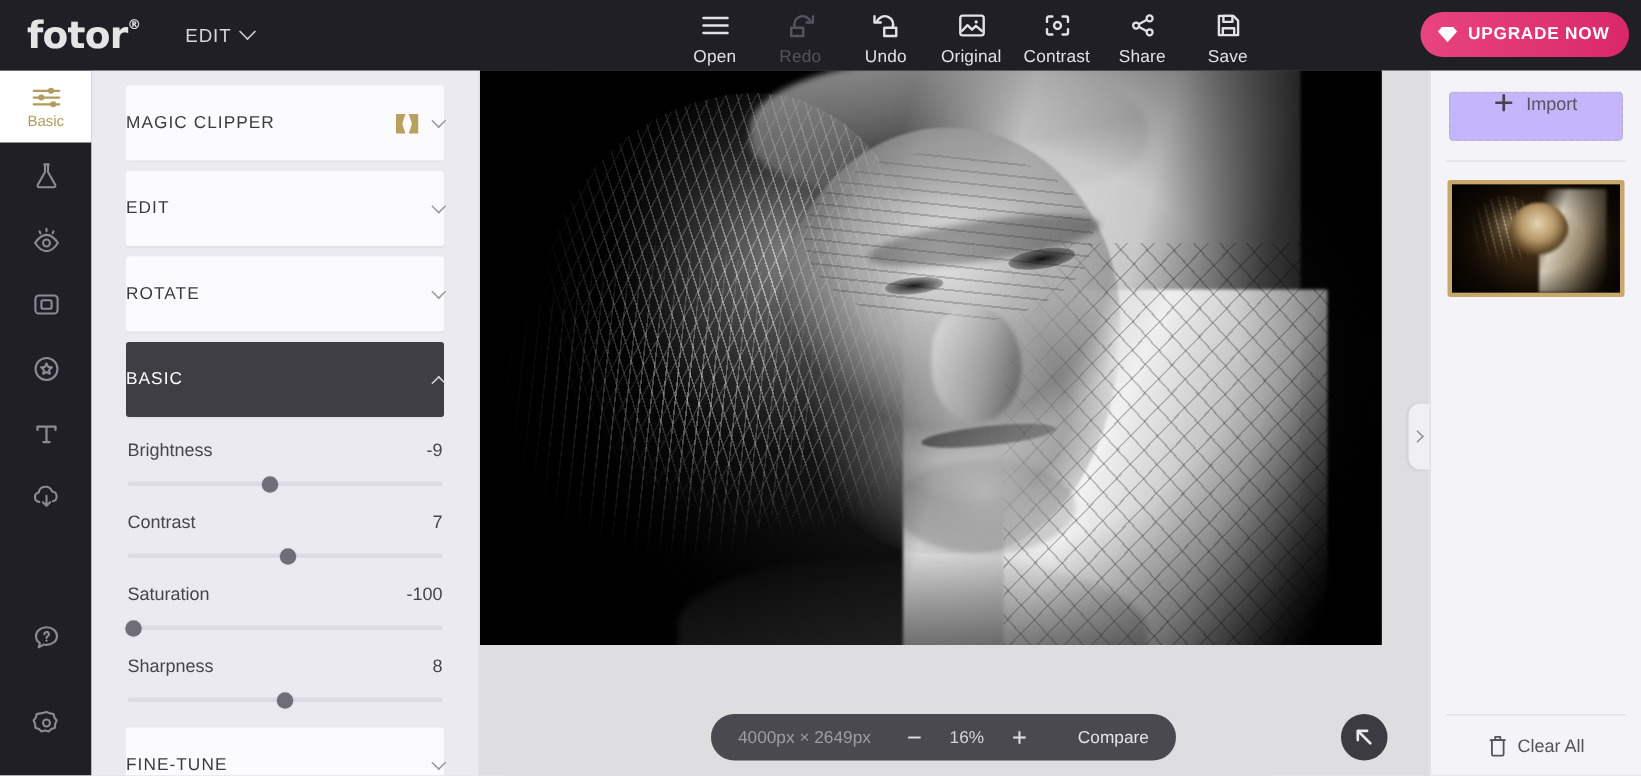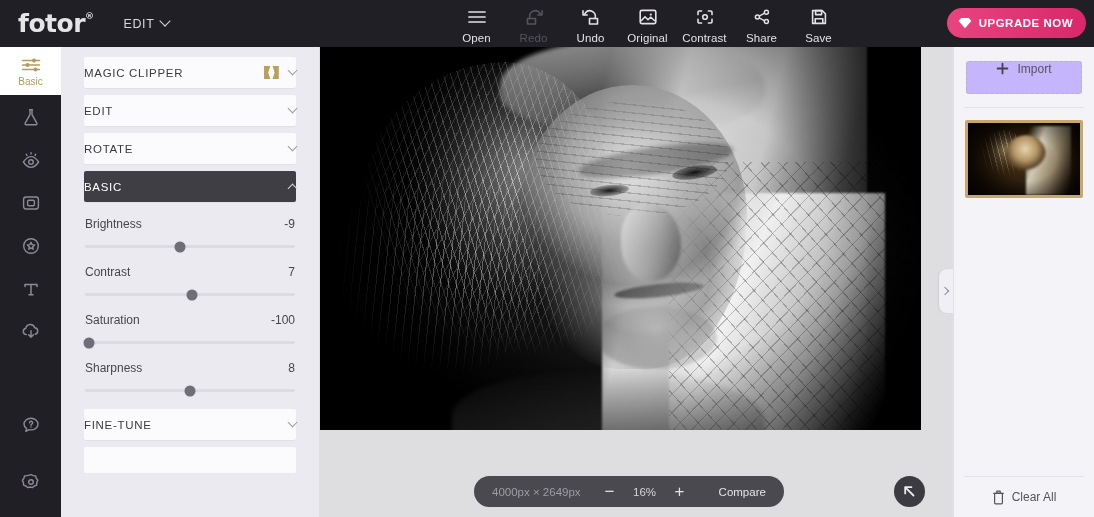--- a/index.html
+++ b/index.html
@@ -59,21 +59,21 @@
   .rail-item .rlbl { font-size:10px; }
   .rail-spacer { flex:1; }
   .rail-bottom { padding-bottom:14px; display:flex; flex-direction:column; gap:14px; }
 
   
   .panel {
     position:absolute; top:47px; left:61px; width:258px; height:470px;
     background:#eceaf1; overflow:hidden; padding:10px 23px 0 23px;
   }
   .acc {
-    background:#fbfbfd; height:31px; border-radius:2px; margin-bottom:7px;
+    background:#fbfbfd; height:50px; border-radius:2px; margin-bottom:7px;
     display:flex; align-items:center; padding:0 0; cursor:pointer;
     box-shadow:0 1px 1px rgba(0,0,0,.04);
   }
   .acc .atitle { font-size:11.5px; letter-spacing:0.7px; color:#3b3a41; font-weight:400; flex:1; }
   .acc.active { background:#3f3e44; }
   .acc.active .atitle { color:#fff; }
   .crown { width:17px; height:15px; margin-right:9px; }
   .chv { width:7px; height:7px; border-right:1.5px solid #9b99a3;
          border-bottom:1.5px solid #9b99a3; transform:rotate(45deg); position:relative; top:-2px; }
   .acc.active .chv { border-color:#d7d5dd; transform:rotate(-135deg); top:2px; }

